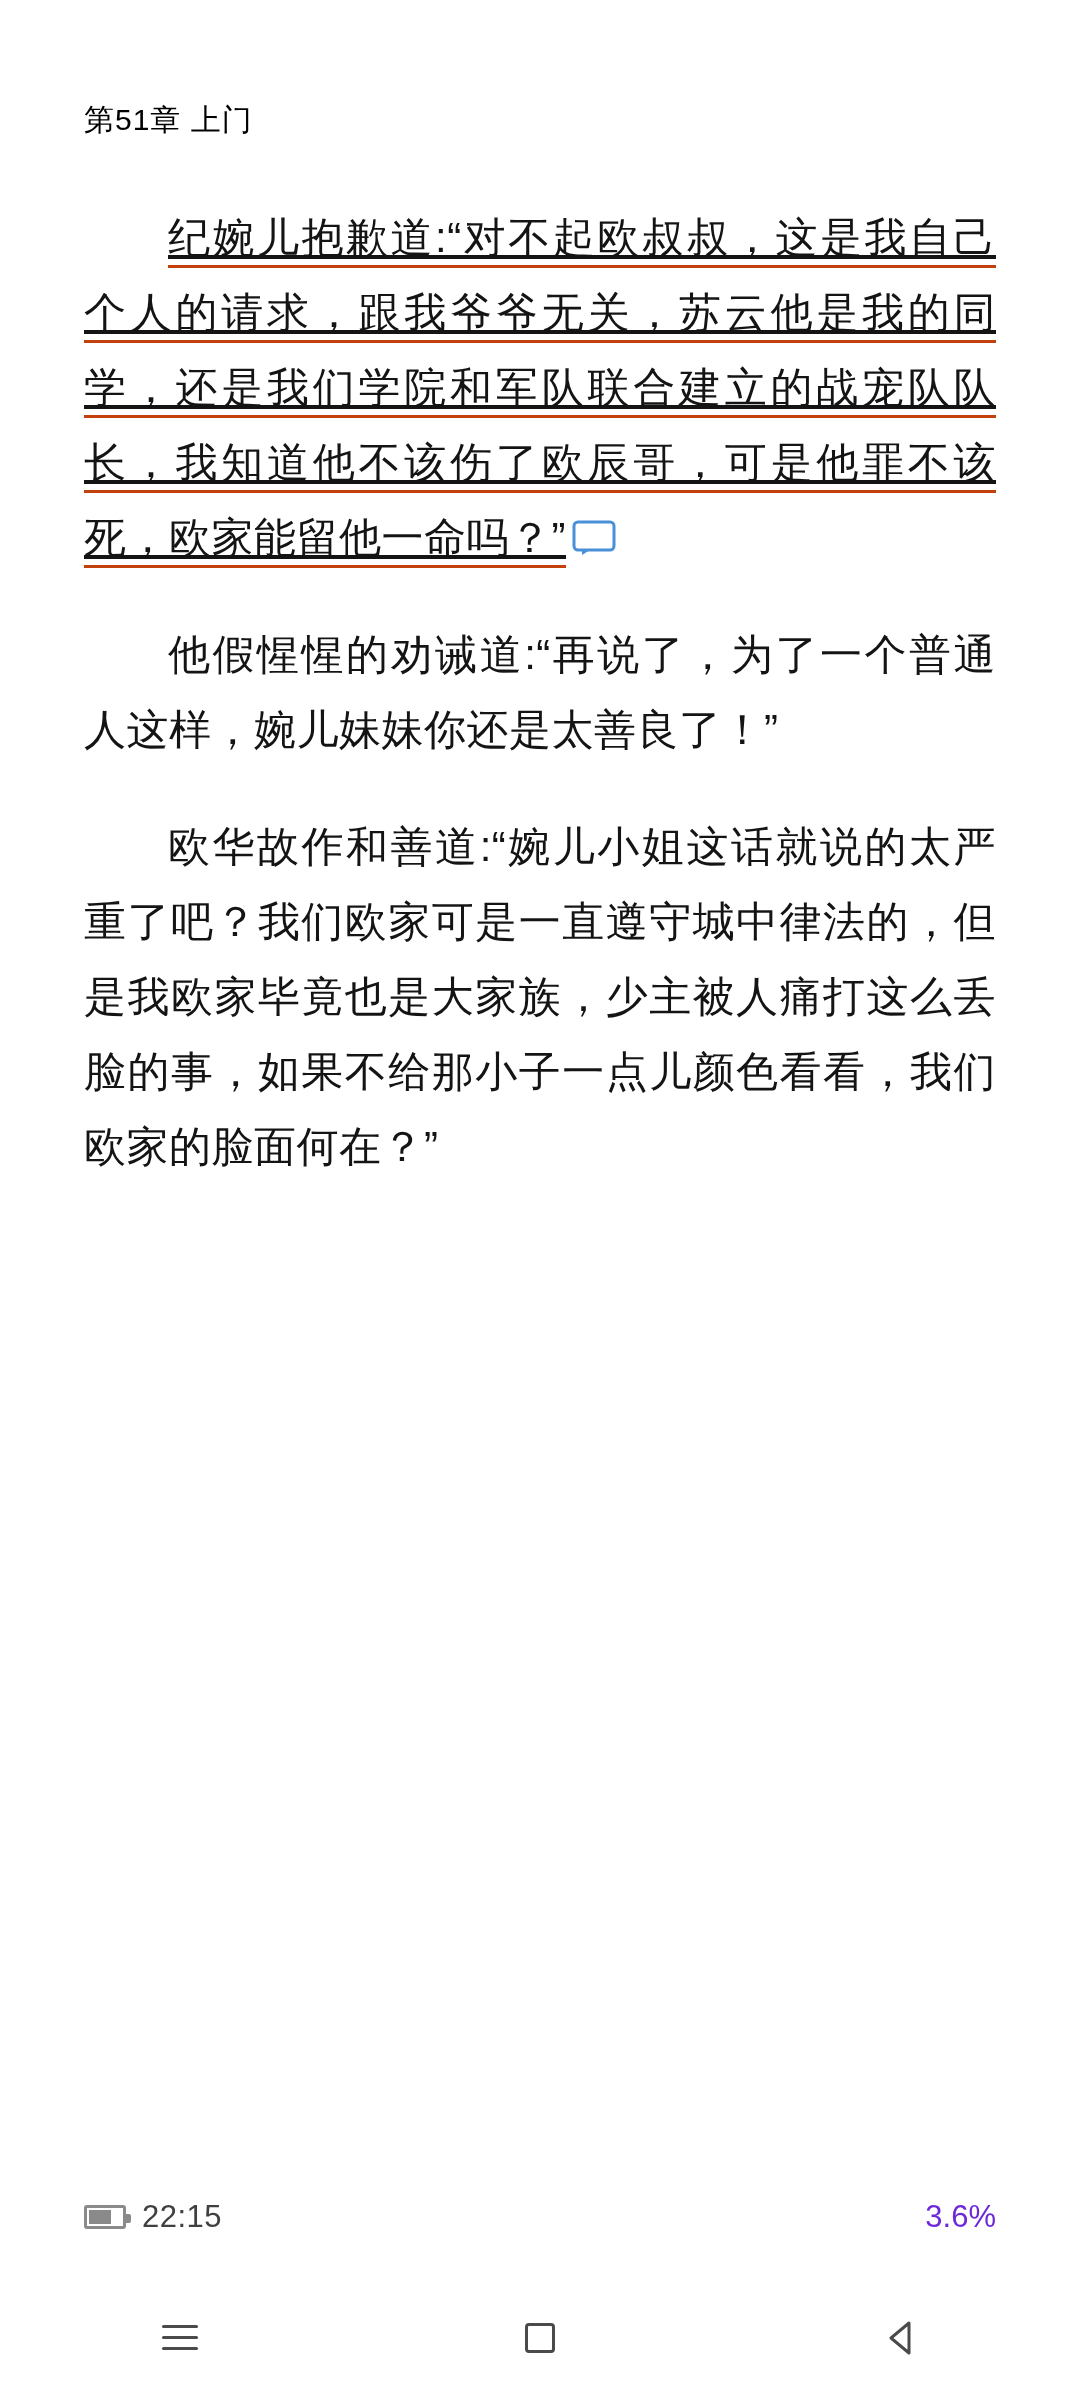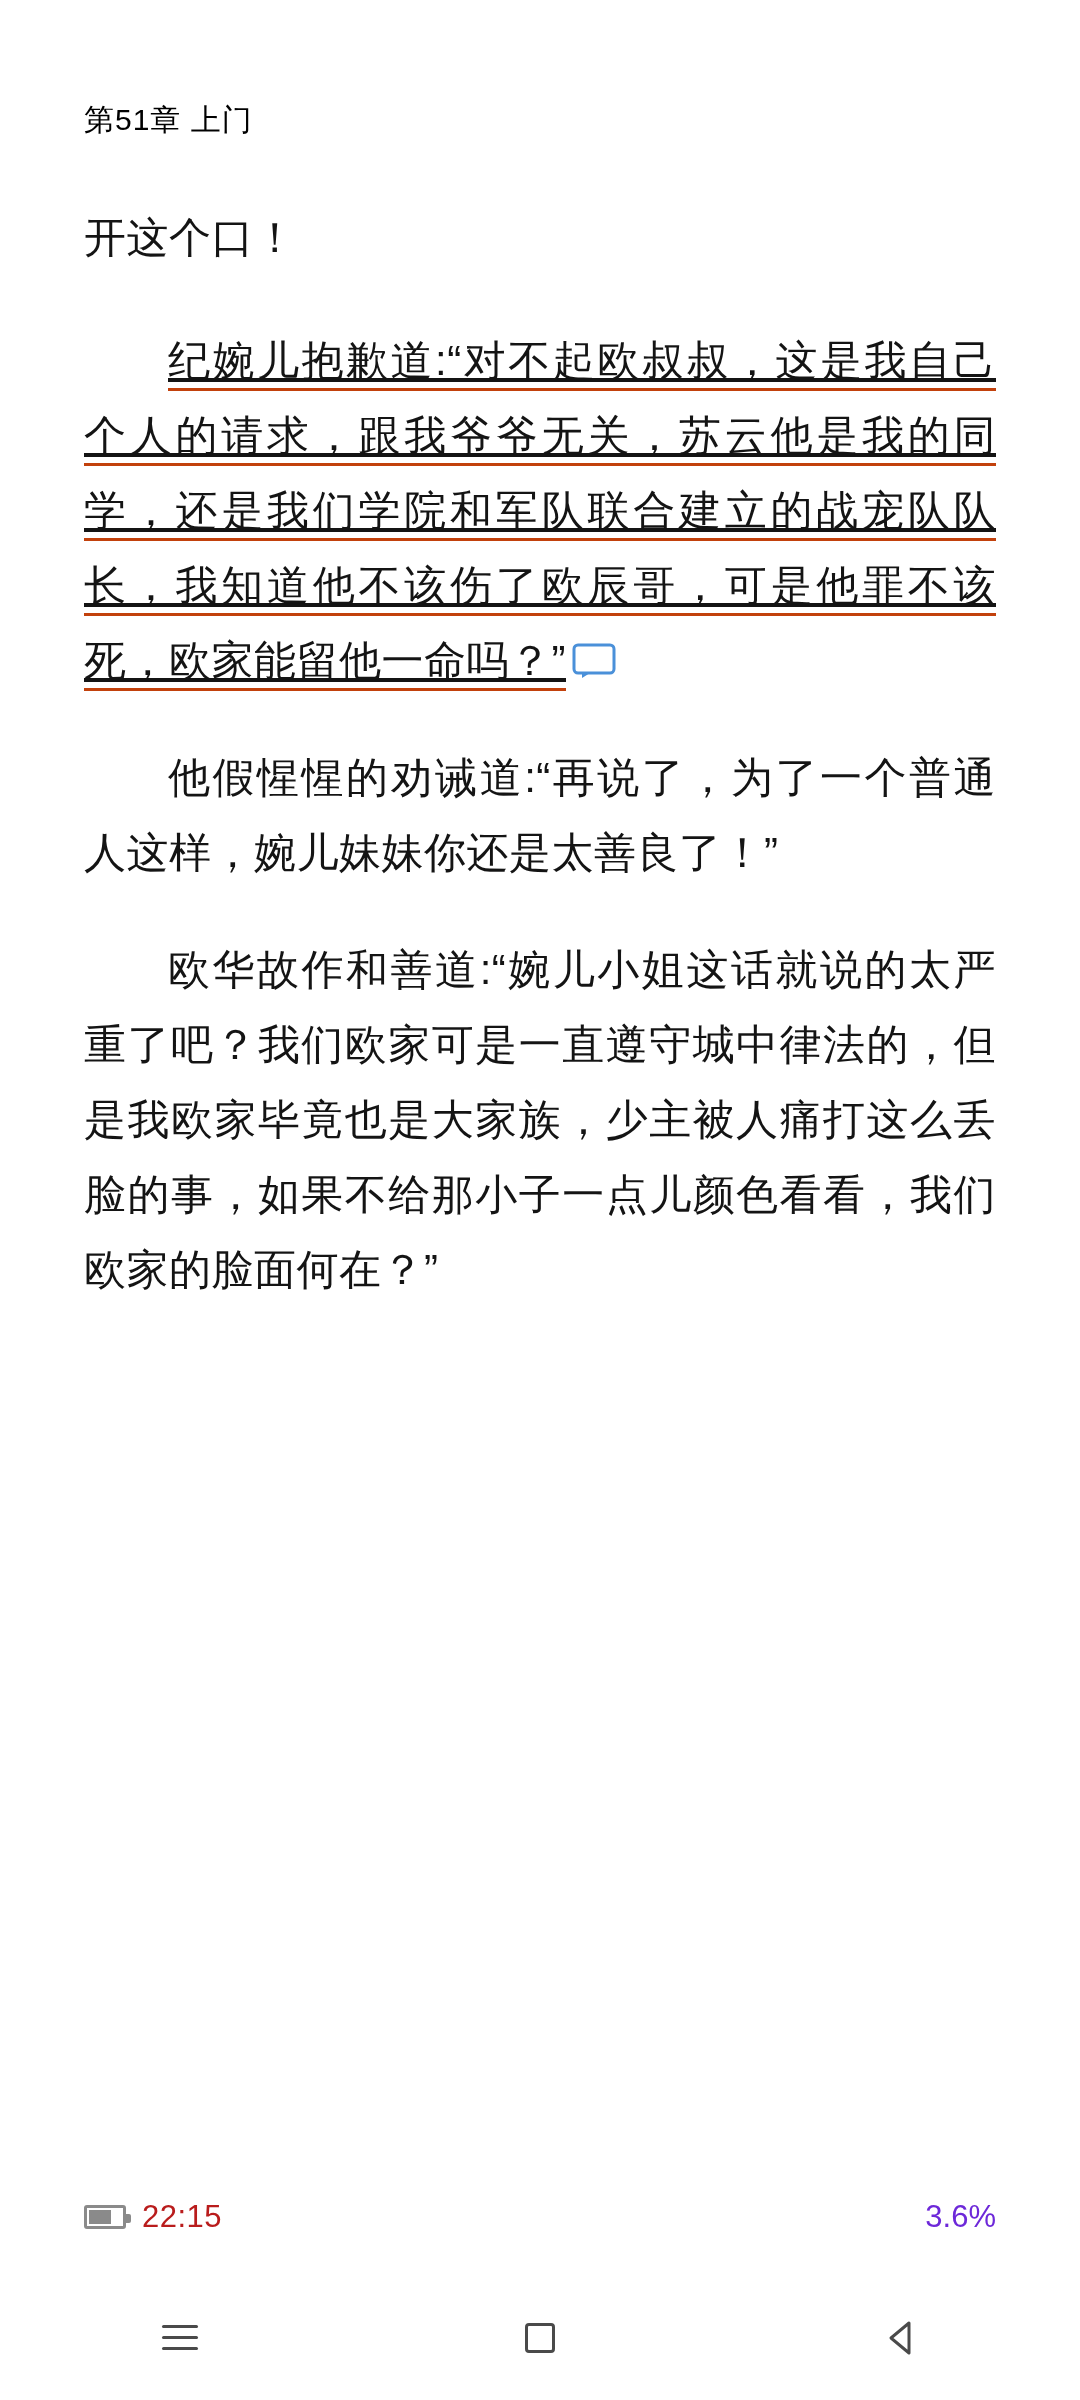--- a/index.html
+++ b/index.html
@@ -113,21 +113,21 @@
     border-radius: 0 2px 2px 0;
   }
   .battery .fill {
     position: absolute;
     left: 2px; top: 2px; bottom: 2px;
     width: 22px;
     background: #8a8a8a;
   }
   .clock {
     font-size: 31px;
-    color: #b91c1c;
+    color: #404040;
     letter-spacing: 0.5px;
   }
   .progress {
     position: absolute;
     right: 84px;
     top: 0;
     height: 70px;
     line-height: 70px;
     font-size: 31px;
     color: #6d28d9;
@@ -180,21 +180,20 @@
 </style>
 </head>
 <body>
 
 <div class="reader">
 
   <div class="chapter-header">第51章 上门</div>
 
   <div class="content">
 
-    <p class="para first">开这个口！</p>
 
     <p class="para indent highlighted"><span class="hl">纪婉儿抱歉道:“对不起欧叔叔，这是我自己个人的请求，跟我爷爷无关，苏云他是我的同学，还是我们学院和军队联合建立的战宠队队长，我知道他不该伤了欧辰哥，可是他罪不该死，欧家能留他一命吗？”</span><span class="note-icon"><svg width="44" height="36" viewBox="0 0 44 36">
             <rect x="2" y="2" width="40" height="28" rx="4" ry="4" fill="none" stroke="#4a90d9" stroke-width="3"></rect>
             <path d="M10 30 L10 35 L18 30 Z" fill="#4a90d9"></path>
           </svg></span></p>
 
     <p class="para indent">他假惺惺的劝诫道:“再说了，为了一个普通人这样，婉儿妹妹你还是太善良了！”</p>
 
     <p class="para indent">欧华故作和善道:“婉儿小姐这话就说的太严重了吧？我们欧家可是一直遵守城中律法的，但是我欧家毕竟也是大家族，少主被人痛打这么丢脸的事，如果不给那小子一点儿颜色看看，我们欧家的脸面何在？”</p>
 

